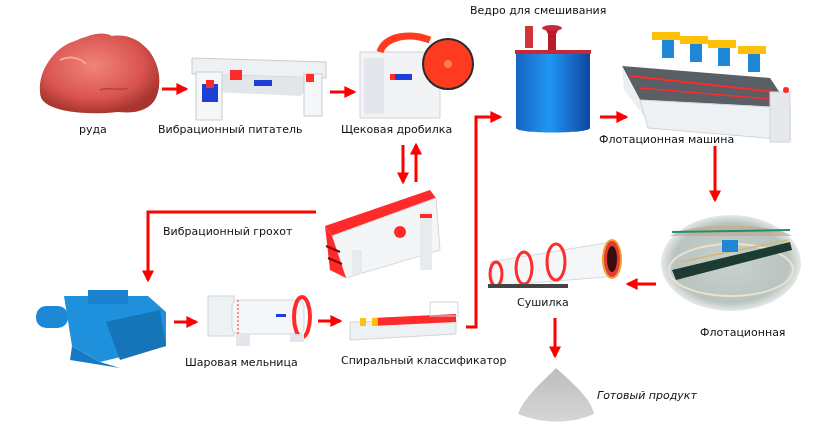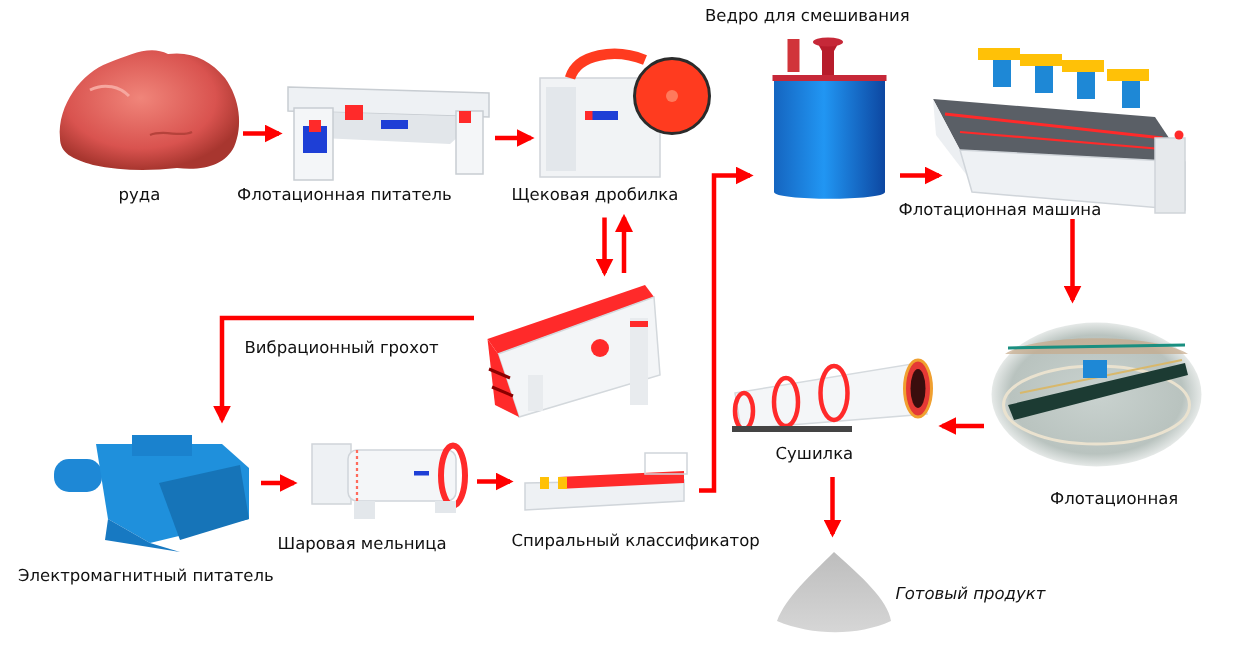--- a/index.html
+++ b/index.html
@@ -172,24 +172,23 @@
       <line x1="318" y1="321" x2="340" y2="321" marker-end="url(#ah)"></line>
       <polyline points="466,327 476,327 476,117 500,117" marker-end="url(#ah)"></polyline>
       <line x1="600" y1="117" x2="626" y2="117" marker-end="url(#ah)"></line>
       <line x1="715" y1="146" x2="715" y2="200" marker-end="url(#ah)"></line>
       <line x1="656" y1="284" x2="628" y2="284" marker-end="url(#ah)"></line>
       <line x1="555" y1="318" x2="555" y2="356" marker-end="url(#ah)"></line>
     </g>
   </svg>
 
   <div class="label" style="left:79px; top:123px;">руда</div>
-  <div class="label" style="left:158px; top:123px;">Флотационная питатель</div>
+  <div class="label" style="left:158px; top:123px;">Вибрационный питатель</div>
   <div class="label" style="left:341px; top:123px;">Щековая дробилка</div>
   <div class="label" style="left:470px; top:4px;">Ведро для смешивания</div>
   <div class="label" style="left:599px; top:133px;">Флотационная машина</div>
   <div class="label" style="left:163px; top:225px;">Вибрационный грохот</div>
-  <div class="label" style="left:12px; top:377px;">Электромагнитный питатель</div>
   <div class="label" style="left:185px; top:356px;">Шаровая мельница</div>
   <div class="label" style="left:341px; top:354px;">Спиральный классификатор</div>
   <div class="label" style="left:700px; top:326px;">Флотационная</div>
   <div class="label" style="left:517px; top:296px;">Сушилка</div>
   <div class="label" style="left:597px; top:389px;font-style:italic;">Готовый продукт</div>
 </div>
 
 </body></html>

